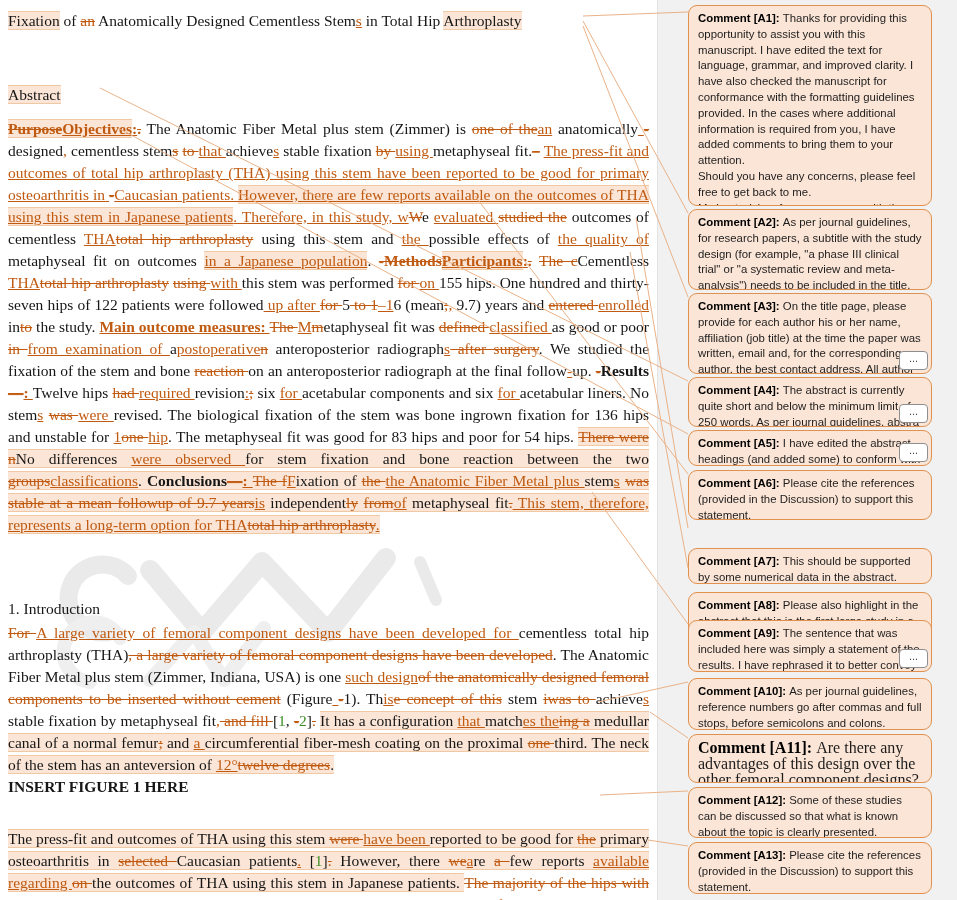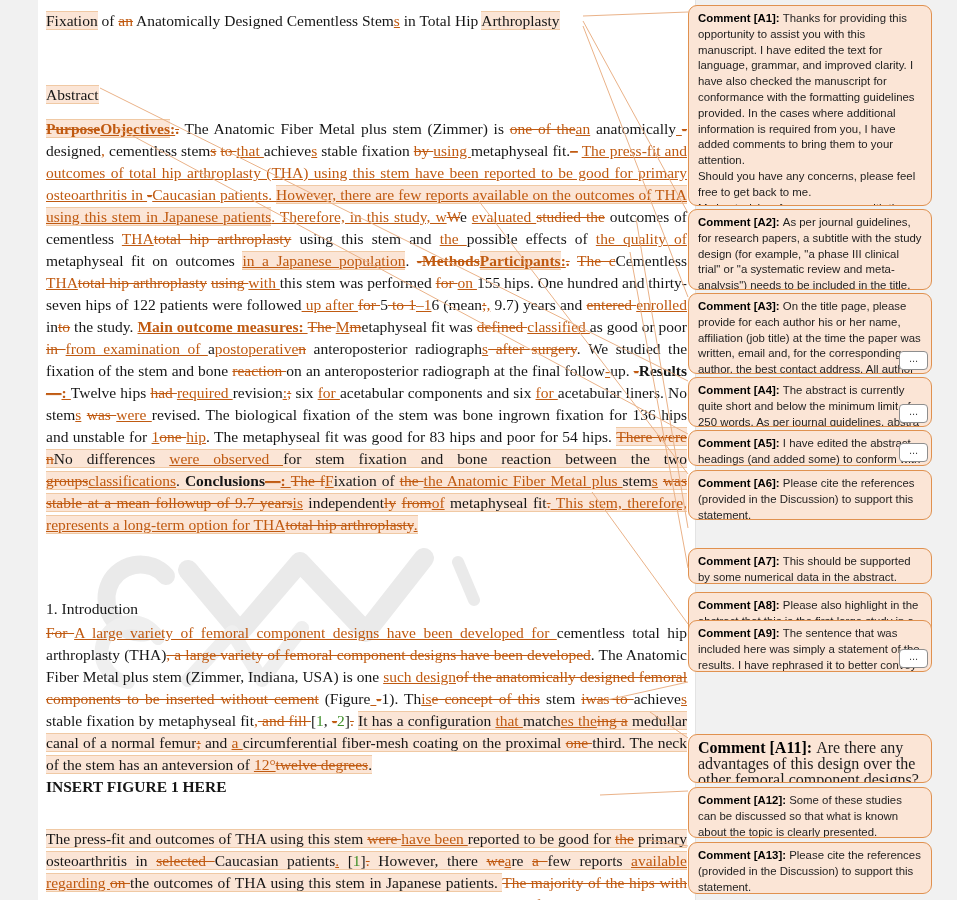--- a/index.html
+++ b/index.html
@@ -2,21 +2,21 @@
 <html><head>
 <meta charset="utf-8">
 <style>
   html,body{margin:0;padding:0}
   body{
     width:957px;height:900px;position:relative;overflow:hidden;
     background:#f1f1f1;font-family:"Liberation Serif",serif;
   }
   .page{
     position:absolute;left:0;top:0;width:657px;height:900px;
-    background:#ffffff;border-right:1px solid #e3e3e3;margin-left:38px;
+    background:#ffffff;border-right:1px solid #e3e3e3;
   }
   .doc{
     position:absolute;left:8px;top:4px;width:641px;
     font-size:15.5px;line-height:22px;color:#161616;text-align:justify;
   }
   .para{margin:0}
   .title{margin:6px 0 0 0;text-align:left}
   .abstract-head{margin:52px 0 0 0;text-align:left}
   .first-body{margin:12px 0 0 0}
   .sec-head{margin:62px 0 0 0;text-align:left}
@@ -82,20 +82,21 @@
 Should you have any concerns, please feel free to get back to me.
 My best wishes for your success with the manuscript.</span></div>
     <div class="comment" style="top: 209px; height: 81px;"><span class="clabel">Comment [A2]: </span><span class="cbody">As per journal guidelines, for research papers, a subtitle with the study design (for example, "a phase III clinical trial" or "a systematic review and meta-analysis") needs to be included in the title.</span></div>
     <div class="comment" style="top: 293px; height: 81px;"><span class="clabel">Comment [A3]: </span><span class="cbody">On the title page, please provide for each author his or her name, affiliation (job title) at the time the paper was written, email and, for the corresponding author, the best contact address. All author</span><div class="more-btn">...</div></div>
     <div class="comment" style="top: 377px; height: 50px;"><span class="clabel">Comment [A4]: </span><span class="cbody">The abstract is currently quite short and below the minimum limit of 250 words. As per journal guidelines, abstra</span><div class="more-btn">...</div></div>
     <div class="comment" style="top: 430px; height: 36px;"><span class="clabel">Comment [A5]: </span><span class="cbody">I have edited the abstract headings (and added some) to conform with</span><div class="more-btn">...</div></div>
     <div class="comment" style="top: 470px; height: 50px;"><span class="clabel">Comment [A6]: </span><span class="cbody">Please cite the references (provided in the Discussion) to support this statement.</span></div>
     <div class="comment" style="top: 548px; height: 36px;"><span class="clabel">Comment [A7]: </span><span class="cbody">This should be supported by some numerical data in the abstract.</span></div>
     <div class="comment" style="top: 592px; height: 52px;"><span class="clabel">Comment [A8]: </span><span class="cbody">Please also highlight in the abstract that this is the first large study in a Japanese population.</span></div>
     <div class="comment" style="top: 620px; height: 52px;"><span class="clabel">Comment [A9]: </span><span class="cbody">The sentence that was included here was simply a statement of the results. I have rephrased it to better convey</span><div class="more-btn">...</div></div>
+    <div class="comment" style="top: 678px; height: 52px;"><span class="clabel">Comment [A10]: </span><span class="cbody">As per journal guidelines, reference numbers go after commas and full stops, before semicolons and colons.</span></div>
     <div class="comment serif" style="top: 734px; height: 49px;"><span class="clabel">Comment [A11]: </span><span class="cbody">Are there any advantages of this design over the other femoral component designs? These should be discussed.</span></div>
     <div class="comment" style="top: 787px; height: 51px;"><span class="clabel">Comment [A12]: </span><span class="cbody">Some of these studies can be discussed so that what is known about the topic is clearly presented.</span></div>
     <div class="comment" style="top: 842px; height: 52px;"><span class="clabel">Comment [A13]: </span><span class="cbody">Please cite the references (provided in the Discussion) to support this statement.</span></div>
   </div>
 
 <svg class="connectors" width="957" height="900">
     <line x1="583" y1="16" x2="688" y2="12" stroke="#eab288" stroke-width="1"></line>
     <line x1="583" y1="21" x2="688" y2="213" stroke="#eab288" stroke-width="1"></line>
     <line x1="583" y1="26" x2="688" y2="297" stroke="#eab288" stroke-width="1"></line>
     <line x1="100" y1="88" x2="688" y2="381" stroke="#eab288" stroke-width="1"></line>

